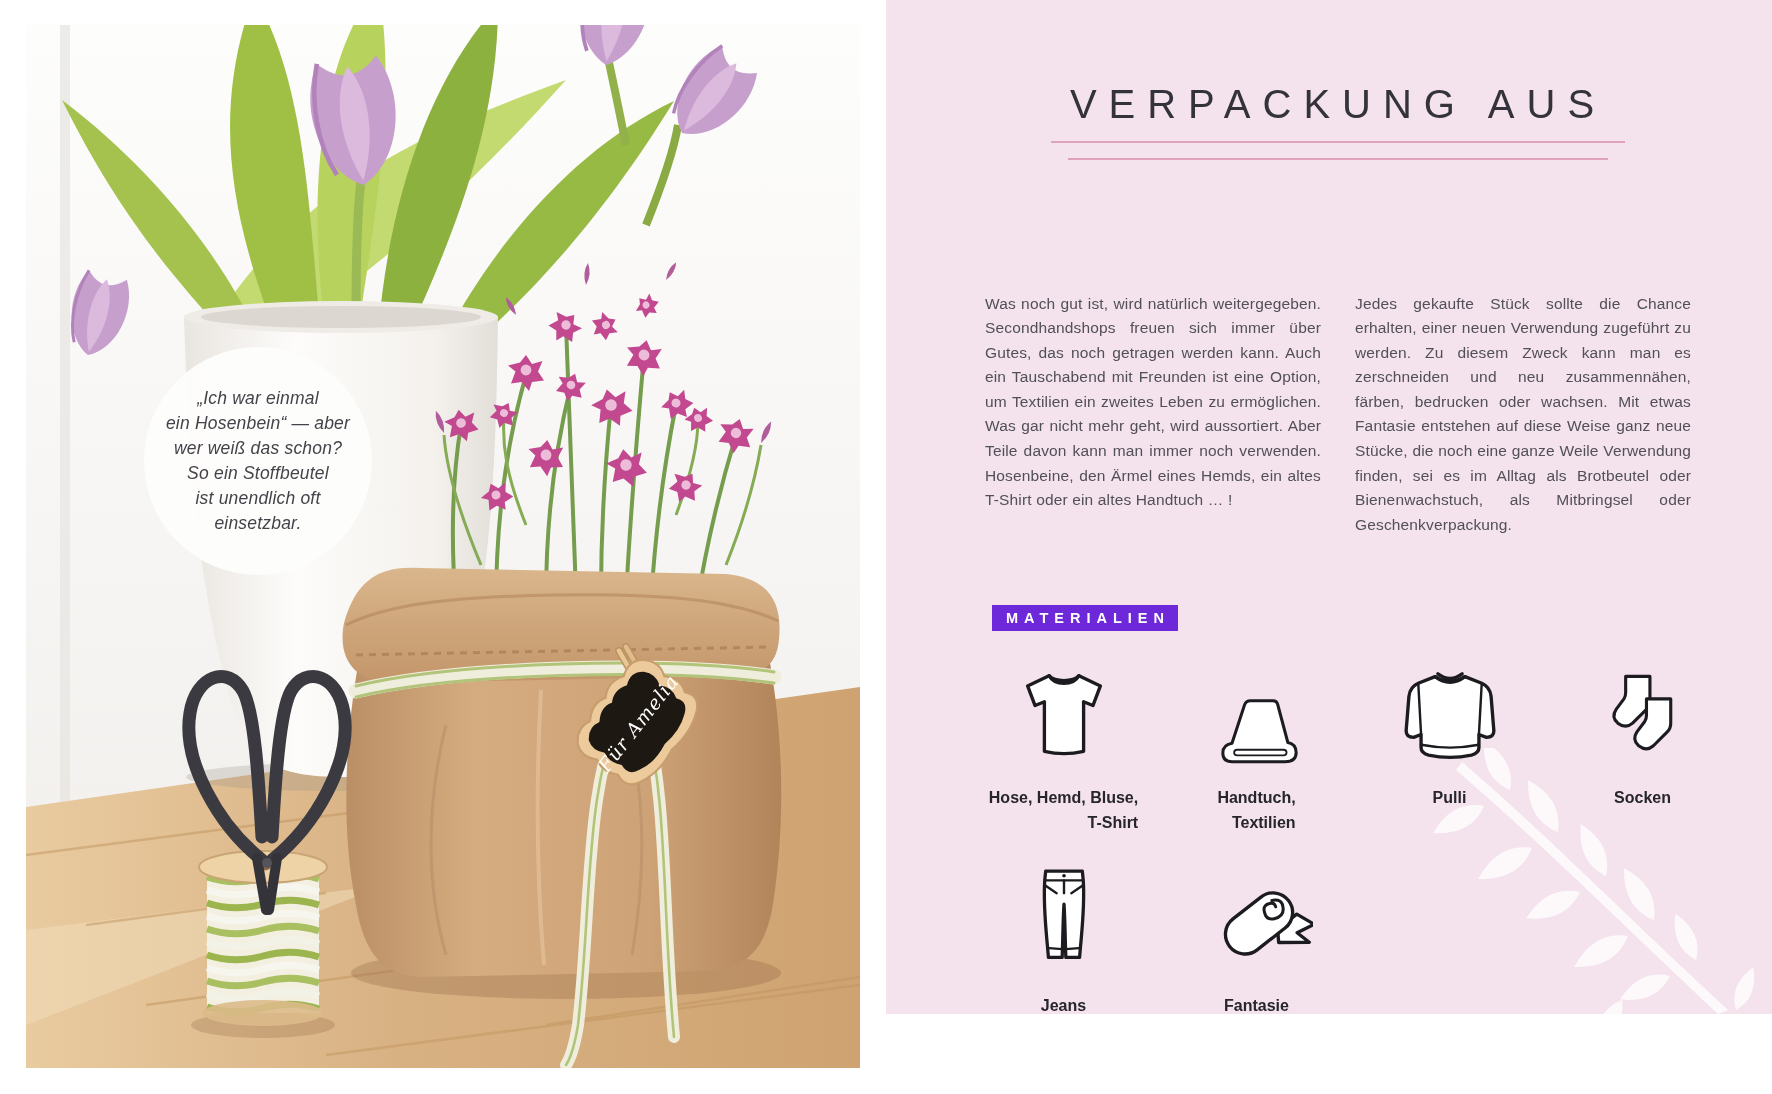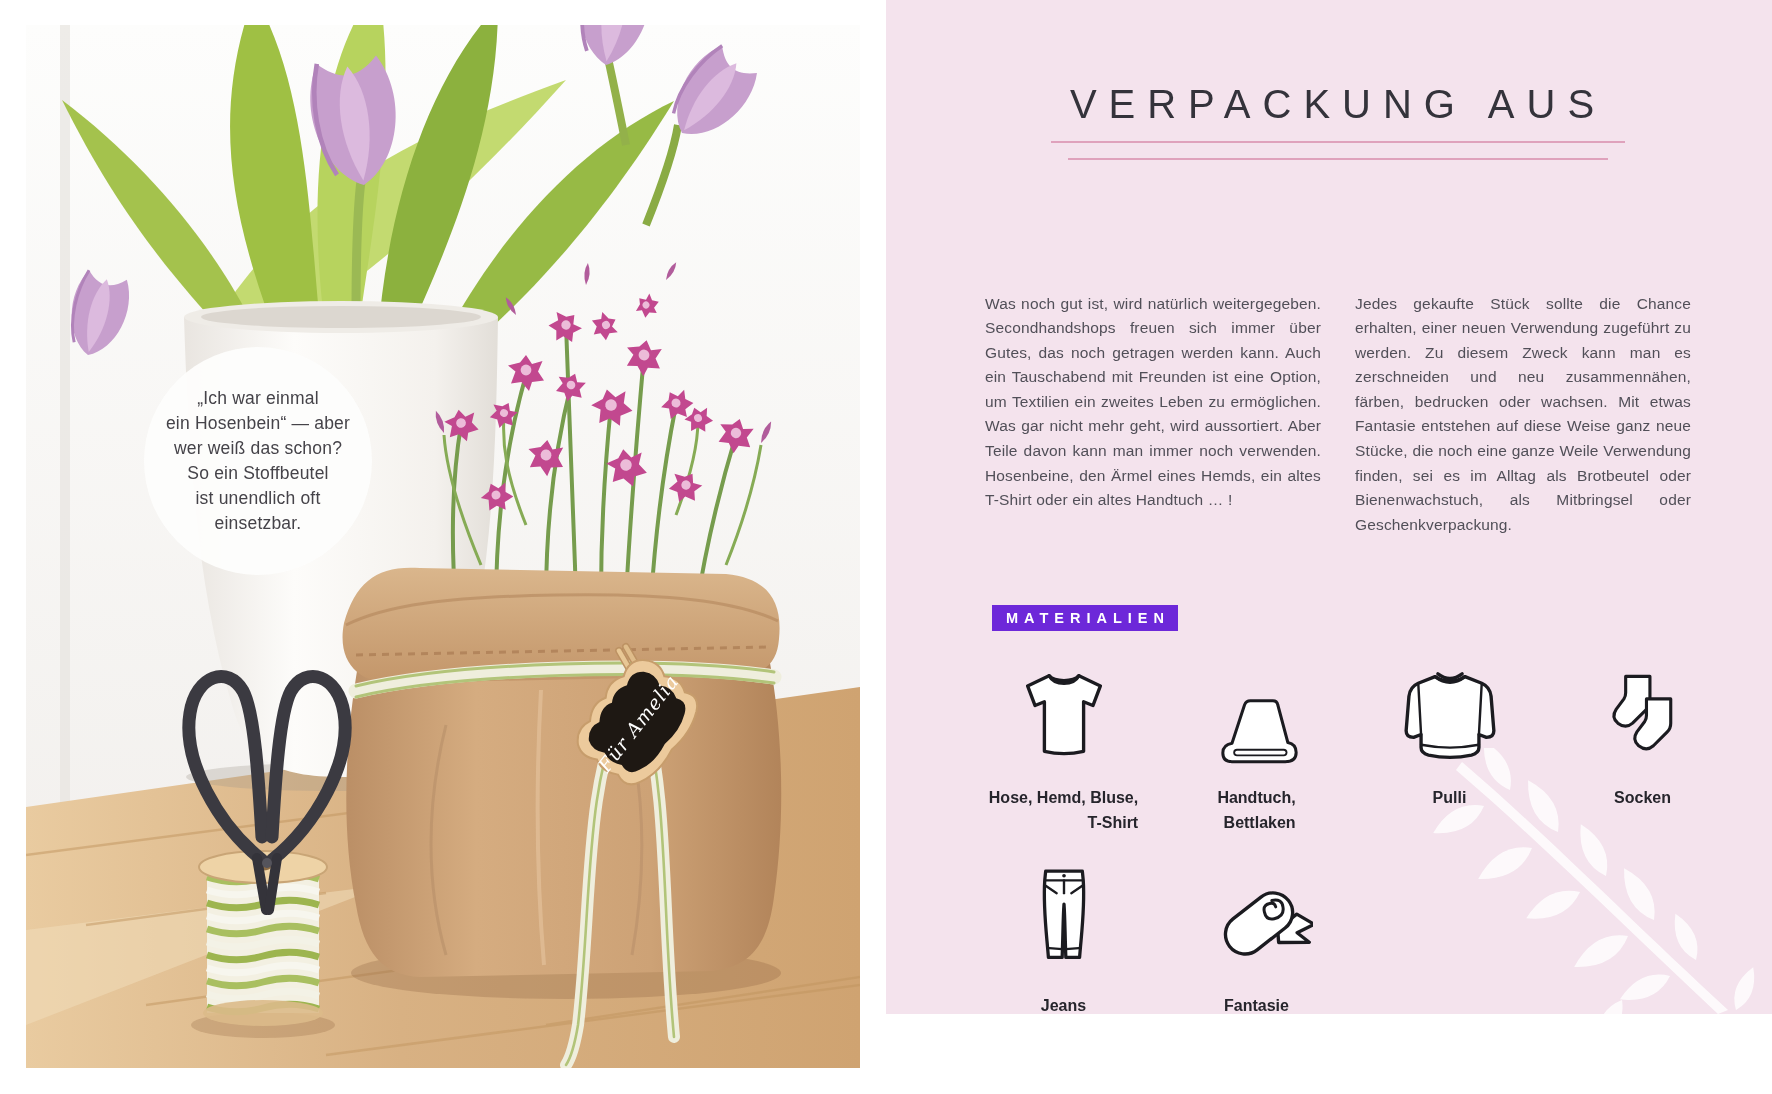--- a/index.html
+++ b/index.html
@@ -4,21 +4,21 @@
 <style>
   html,body{margin:0;padding:0;background:#ffffff;width:1772px;height:1094px;
     font-family:"Liberation Sans",sans-serif;-webkit-font-smoothing:antialiased;}
   #spread{position:relative;width:1772px;height:1094px;overflow:hidden;background:#ffffff;}
 
   
   #photo{position:absolute;left:26px;top:25px;width:834px;height:1043px;overflow:hidden;background:#f7f5f2;}
   #photo svg{display:block;width:100%;height:100%;}
   .quote-bubble{position:absolute;left:118px;top:322px;width:228px;height:228px;border-radius:50%;
     background:rgba(253,253,252,0.96);display:flex;align-items:center;justify-content:center;text-align:center;}
-  .quote-text{font-size:17.5px;line-height:25px;color:#454349;white-space:pre-line;letter-spacing:.2px;}
+  .quote-text{font-style:italic;font-size:17.5px;line-height:25px;color:#454349;white-space:pre-line;letter-spacing:.2px;}
 
   
   #pink-page{position:absolute;left:886px;top:0;width:886px;height:1014px;background:#f4e3ed;overflow:hidden;}
   #content{position:absolute;left:99px;top:0;width:706px;height:100%;}
 
   .title-block{position:absolute;top:84px;left:0;width:100%;text-align:center;}
   .title-line{font-size:40px;font-weight:300;letter-spacing:12px;color:#34333b;line-height:1;margin:0;}
   .title-rule{height:2px;background:#dfa2bc;border:none;margin:17px auto 0 auto;}
   .rule1{width:574px;}
   .rule2{width:540px;margin-top:15px;}
@@ -268,21 +268,21 @@
 
         <div class="mat-item">
           <div class="icon-box">
             <svg class="mat-icon" width="118" height="100" viewBox="0 0 120 120">
               <path d="M30 88 L45 42 Q47 37 52 37 H79 Q84 37 85 42 L97 87 Q107 89 107 99 Q107 110 94 110 H30 Q19 110 19 99.5 Q19 90 30 88 Z"></path>
               <path d="M36 99 H92" fill="none" stroke-width="9"></path>
               <path d="M36 99 H92" fill="none" stroke="#ffffff" stroke-width="4.5"></path>
             </svg>
           </div>
           <div class="mat-label">Handtuch,
-Bettlaken</div>
+Textilien</div>
         </div>
 
         <div class="mat-item">
           <div class="icon-box">
             <svg class="mat-icon" width="116" height="112" viewBox="0 0 120 120">
               <path d="M44 20 Q60 30 76 20 L94 27 Q103 31 104 41 L107 78 Q107 85 99 85 L91 82 L91 96 Q91 102 83 104 Q60 109 37 104 Q29 102 29 96 L29 82 L21 85 Q13 85 13 78 L16 41 Q17 31 26 27 Z"></path>
               <path d="M44 20 Q60 32 76 20 M47 17 Q60 27 73 17" fill="none"></path>
               <path d="M26 27 L29 82 M94 27 L91 82" fill="none" stroke-width="2.6"></path>
               <path d="M29 93 Q60 99 91 93" fill="none" stroke-width="2.6"></path>
             </svg>

